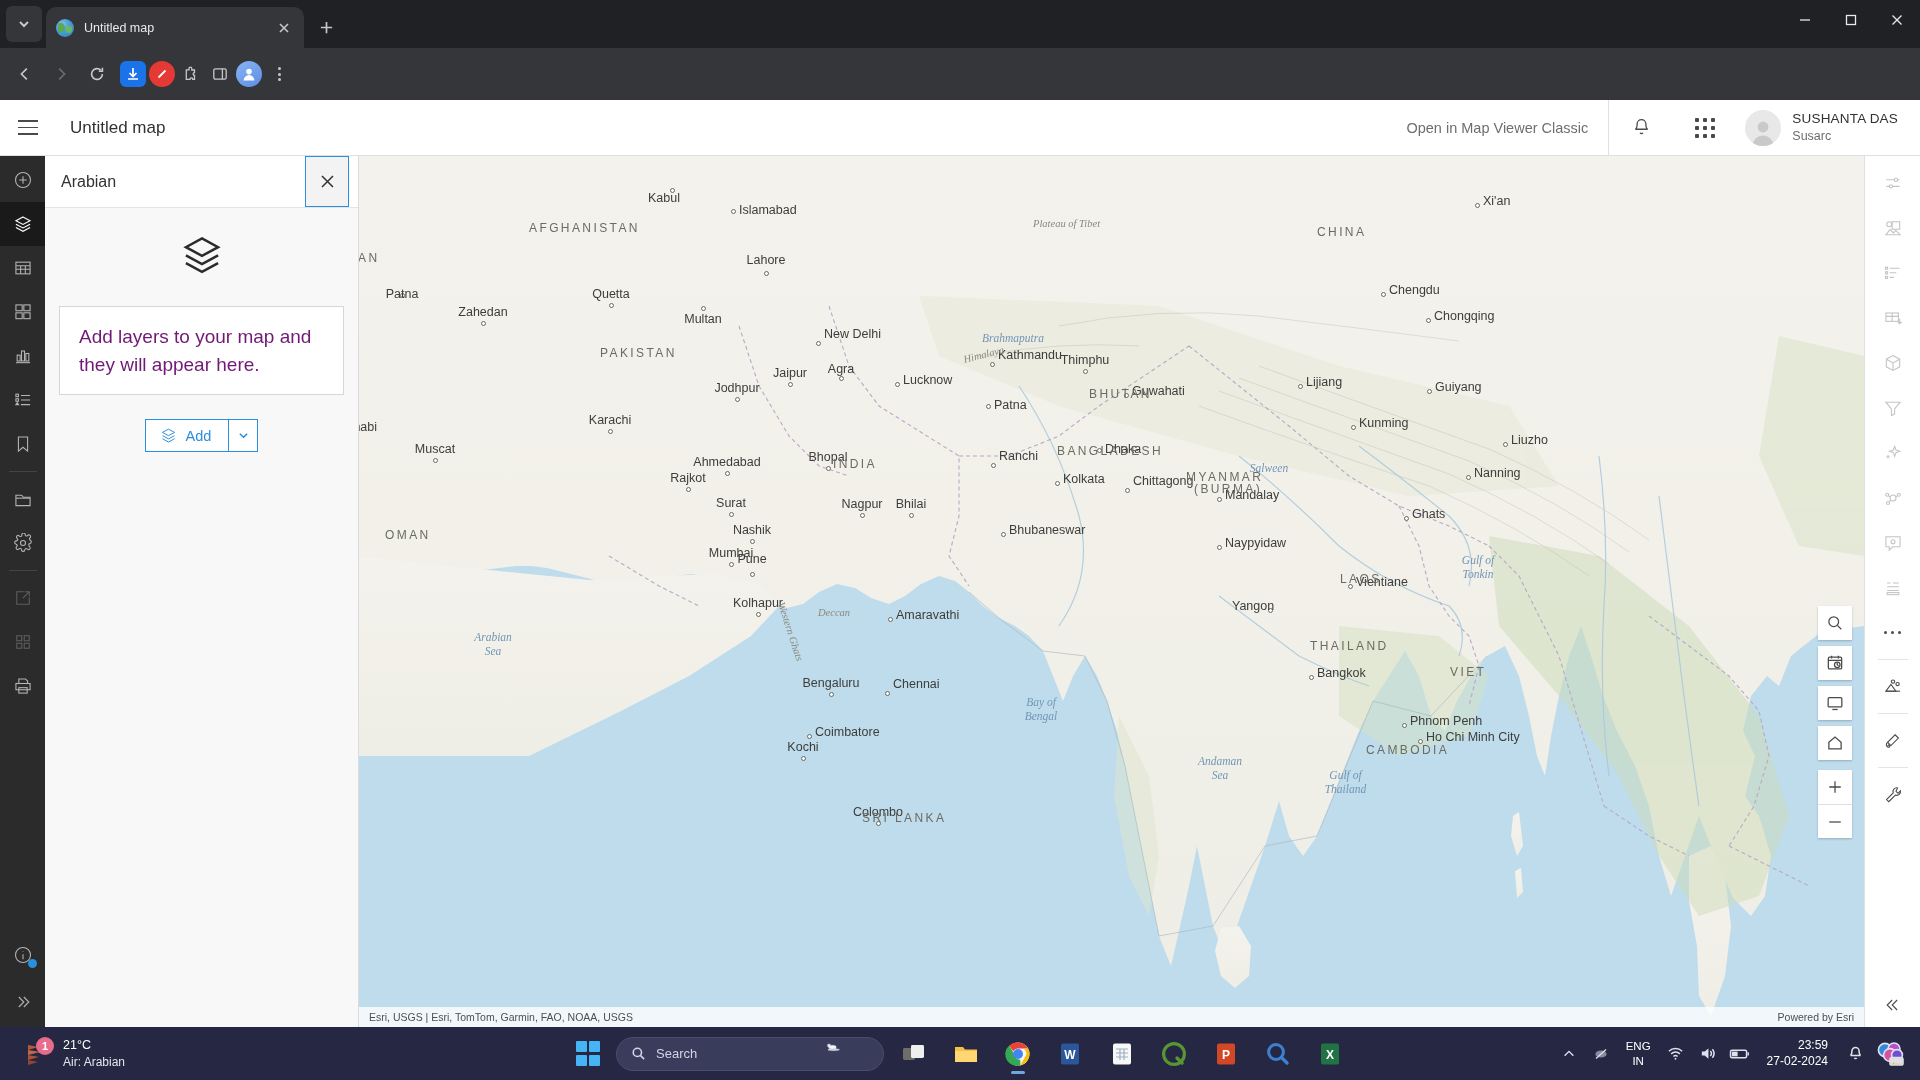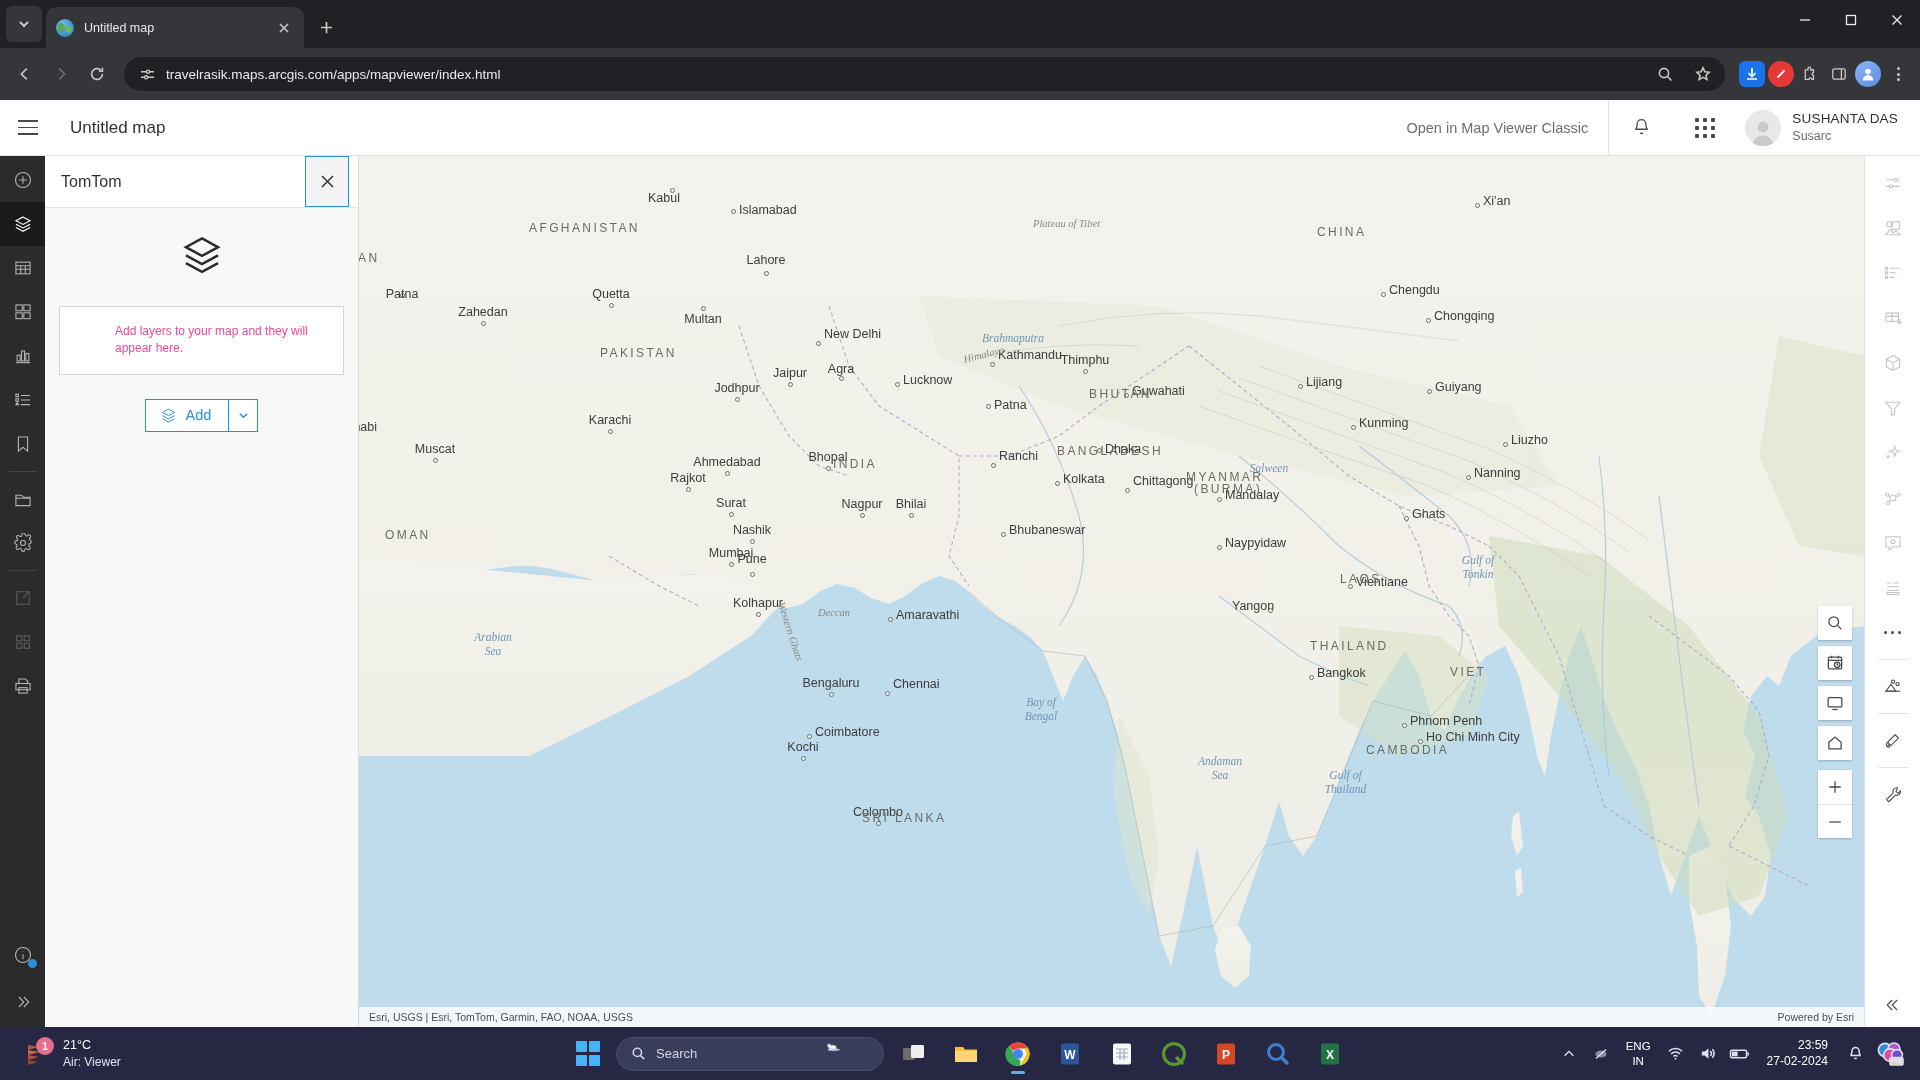--- a/index.html
+++ b/index.html
@@ -168,21 +168,21 @@
     border: 1px solid #2a8fdd; background: #f3f3f3; cursor: pointer; margin-right: 9px;
   }
   .panel-close svg { width: 13px; height: 13px; stroke: #323232; stroke-width: 1.5; }
   .panel-body { flex: 1; padding: 26px 14px 0 14px; display: flex; flex-direction: column; align-items: center; }
   .empty-layer-icon { margin-bottom: 26px; }
   .empty-layer-icon svg { width: 42px; height: 42px; stroke: #2b2b2b; fill: none; stroke-width: 1.4; }
   .empty-box {
     width: 100%; border: 1px solid #d6d6d6; background: #fff;
     padding: 16px 19px; margin-bottom: 24px;
   }
-  .empty-text { font-size: 12px; color: #ec4899; line-height: 1.45; margin-left: 36px; }
+  .empty-text { font-size: 19px; color: #701a75; line-height: 1.45; }
   .add-group { display: flex; }
   .add-btn {
     display: flex; align-items: center; gap: 9px; border: 1px solid #2a8fdd;
     background: #fff; color: #2a8fdd; font-size: 14.5px; padding: 7px 17px 7px 14px;
     cursor: pointer; font-family: inherit;
   }
   .add-btn svg { width: 17px; height: 17px; stroke: #2a8fdd; fill: none; stroke-width: 1.4; }
   .add-caret {
     width: 29px; border: 1px solid #2a8fdd; border-left: none; background: #fff;
     display: flex; align-items: center; justify-content: center; cursor: pointer;
@@ -344,41 +344,20 @@
       <svg viewBox="0 0 20 20">
           <path d="M8 4l6 6-6 6"></path>
         </svg>
     </div>
     <div class="nav-btn">
       <svg viewBox="0 0 20 20">
           <path d="M16 10a6 6 0 1 1-1.8-4.3M16 3v4h-4"></path>
         </svg>
     </div>
 
-    <div class="omnibox">
-      <span class="omni-icon">
-        <svg viewBox="0 0 16 16">
-            <path d="M1 5h6M10 5h5M1 11h4M8 11h7"></path>
-            <circle cx="8.5" cy="5" r="1.7"></circle>
-            <circle cx="6.5" cy="11" r="1.7"></circle>
-          </svg>
-      </span>
-      <span class="omni-url">travelrasik.maps.arcgis.com/apps/mapviewer/index.html</span>
-      <span class="omni-btn">
-        <svg viewBox="0 0 16 16">
-            <circle cx="7" cy="7" r="4.6"></circle>
-            <path d="M10.5 10.5L14.5 14.5"></path>
-          </svg>
-      </span>
-      <span class="omni-btn">
-        <svg viewBox="0 0 16 16">
-            <path d="M8 1.8l1.9 4 4.3.5-3.2 2.9.9 4.3L8 11.4l-3.9 2.1.9-4.3L1.8 6.3l4.3-.5z"></path>
-          </svg>
-      </span>
-    </div>
 
     <div class="ext-icons">
       <div class="ext" style="background:#1a73e8;border-radius:6px;">
         <svg viewBox="0 0 16 16" fill="none" stroke="#fff" stroke-width="1.7">
             <path d="M8 2v8M4.5 7L8 10.5 11.5 7M3 13h10"></path>
           </svg>
       </div>
       <div class="ext" style="background:#e53935;border-radius:50%;">
         <svg viewBox="0 0 16 16" fill="none" stroke="#fff" stroke-width="1.8">
             <path d="M4.5 11.5l7-7"></path>
@@ -550,21 +529,21 @@
         </div>
         <div class="rail-item" style="height:50px;">
           <svg viewBox="0 0 24 24" stroke-width="1.6">
               <path d="M7 6l6 6-6 6M13 6l6 6-6 6"></path>
             </svg>
         </div>
       </div>
 
       <div class="panel">
         <div class="panel-head">
-          <span class="panel-title">TomTom</span>
+          <span class="panel-title">Arabian</span>
           <span class="panel-close">
             <svg viewBox="0 0 13 13">
                 <path d="M1 1l11 11M12 1L1 12"></path>
               </svg>
           </span>
         </div>
         <div class="panel-body">
           <div class="empty-layer-icon">
             <svg viewBox="0 0 24 24">
                 <path d="M12 2.5l9.2 5-9.2 5-9.2-5z"></path>
@@ -979,21 +958,21 @@
       <svg viewBox="0 0 30 30" width="30" height="30">
         <path d="M4 6 L14 8 L4 11 Z" fill="#b55a3c"></path>
         <path d="M4 11 L16 13 L4 16 Z" fill="#c2694a"></path>
         <path d="M4 16 L15 18 L4 21 Z" fill="#ab5239"></path>
         <path d="M4 21 L14 23 L4 26 Z" fill="#93452f"></path>
       </svg>
       <span class="tb-badge">1</span>
     </span>
     <span>
       <div class="tb-w-text">21°C</div>
-      <div class="tb-w-sub">Air: Viewer</div>
+      <div class="tb-w-sub">Air: Arabian</div>
     </span>
   </div>
 
   <div class="tb-center">
     <div class="tb-start">
       <span class="win-logo">
           <i></i>
           <i></i>
           <i></i>
           <i></i>

